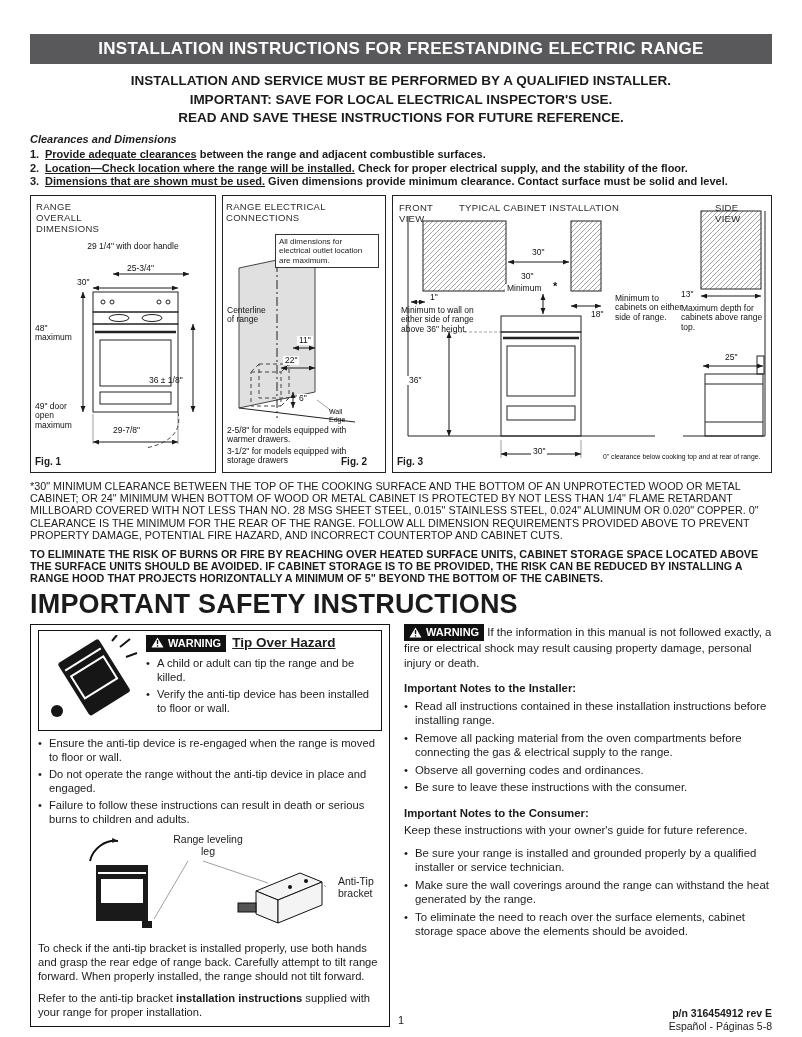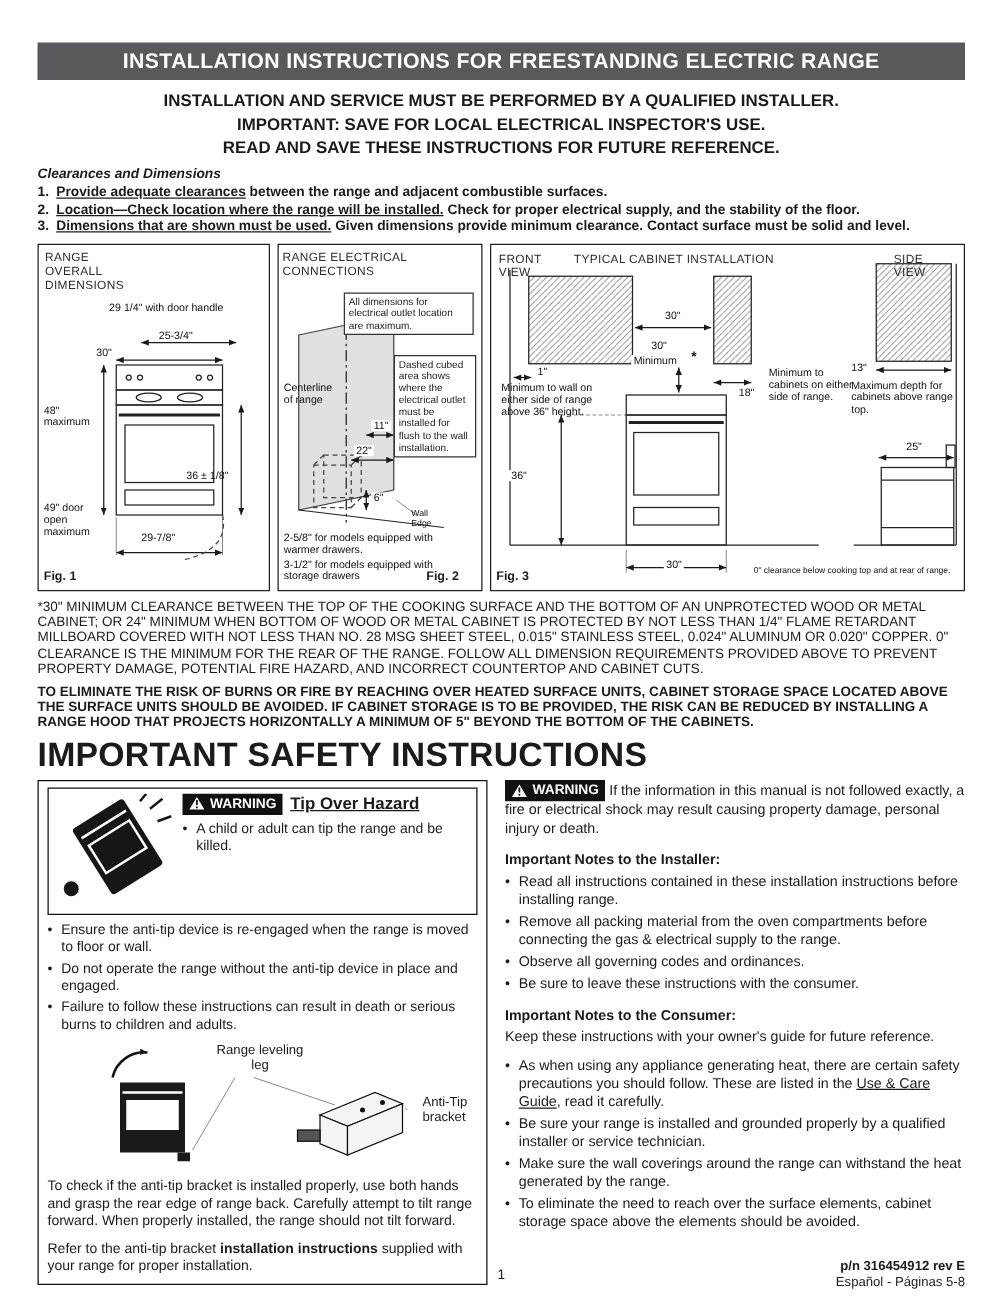--- a/index.html
+++ b/index.html
@@ -162,21 +162,20 @@
         <line x1="66" y1="168" x2="58" y2="176" class="dash"></line>
         <line x1="66" y1="202" x2="58" y2="210" class="dash"></line>
         <line x1="70" y1="152" x2="92" y2="152" class="dim" marker-start="url(#mS)" marker-end="url(#mE)"></line>
         <line x1="58" y1="172" x2="92" y2="172" class="dim" marker-start="url(#mS)" marker-end="url(#mE)"></line>
         <line x1="70" y1="196" x2="70" y2="212" class="dim" marker-start="url(#mS)" marker-end="url(#mE)"></line>
         <line x1="110" y1="216" x2="94" y2="204" class="thin"></line>
         <line x1="16" y1="212" x2="132" y2="226" class="ln"></line>
       </svg>
       <div class="ftitle" style="left:3px;top:5px;width:104px">RANGE ELECTRICAL CONNECTIONS</div>
       <div class="fnote" style="left:52px;top:38px;width:104px">All dimensions for electrical outlet location are maximum.</div>
-      <div class="fnote" style="left:92px;top:88px;width:66px">Dashed cubed area shows where the electrical outlet must be installed for flush to the wall installation.</div>
       <div class="fl" style="left:4px;top:110px;width:44px">Centerline of range</div>
       <div class="fl bg" style="left:74px;top:140px">11"</div>
       <div class="fl bg" style="left:60px;top:160px">22"</div>
       <div class="fl bg" style="left:74px;top:198px">6"</div>
       <div class="fl" style="left:106px;top:212px;width:30px;font-size:7px">Wall Edge</div>
       <div class="fl" style="left:4px;top:230px;width:128px">2-5/8" for models equipped with warmer drawers.</div>
       <div class="fl" style="left:4px;top:251px;width:128px">3-1/2" for models equipped with storage drawers</div>
       <div class="fcap" style="left:118px;top:260px">Fig. 2</div>
     </div>
 
@@ -263,20 +262,23 @@
                 <rect x="5.8" y="3" width="1.4" height="4" fill="#111"></rect>
                 <rect x="5.8" y="8.2" width="1.4" height="1.4" fill="#111"></rect>
               </svg>
               <span>WARNING</span>
             </span>
             <span class="tip-heading">Tip Over Hazard</span>
           </div>
           <div class="bullet">
             <span>A child or adult can tip the range and be killed.</span>
           </div>
+          <div class="bullet">
+            <span>Verify the anti-tip device has been installed to floor or wall.</span>
+          </div>
         </div>
       </div>
 
       <div class="main-bullets">
         <div class="bullet">
           <span>Ensure the anti-tip device is re-engaged when the range is moved to floor or wall.</span>
         </div>
         <div class="bullet">
           <span>Do not operate the range without the anti-tip device in place and engaged.</span>
         </div>
@@ -336,23 +338,20 @@
           <span>Observe all governing codes and ordinances.</span>
         </div>
       <div class="bullet">
           <span>Be sure to leave these instructions with the consumer.</span>
         </div>
 
       <h3>Important Notes to the Consumer:</h3>
       <p class="intro">Keep these instructions with your owner's guide for future reference.</p>
 
       <div class="bullet">
-        <span><span>As when using any appliance generating heat, there are certain safety precautions you should follow. These are listed in the </span><span class="u">Use &amp; Care Guide</span><span>, read it carefully.</span></span>
-      </div>
-      <div class="bullet">
           <span>Be sure your range is installed and grounded properly by a qualified installer or service technician.</span>
         </div>
       <div class="bullet">
           <span>Make sure the wall coverings around the range can withstand the heat generated by the range.</span>
         </div>
       <div class="bullet">
           <span>To eliminate the need to reach over the surface elements, cabinet storage space above the elements should be avoided.</span>
         </div>
     </div>
   </div>

